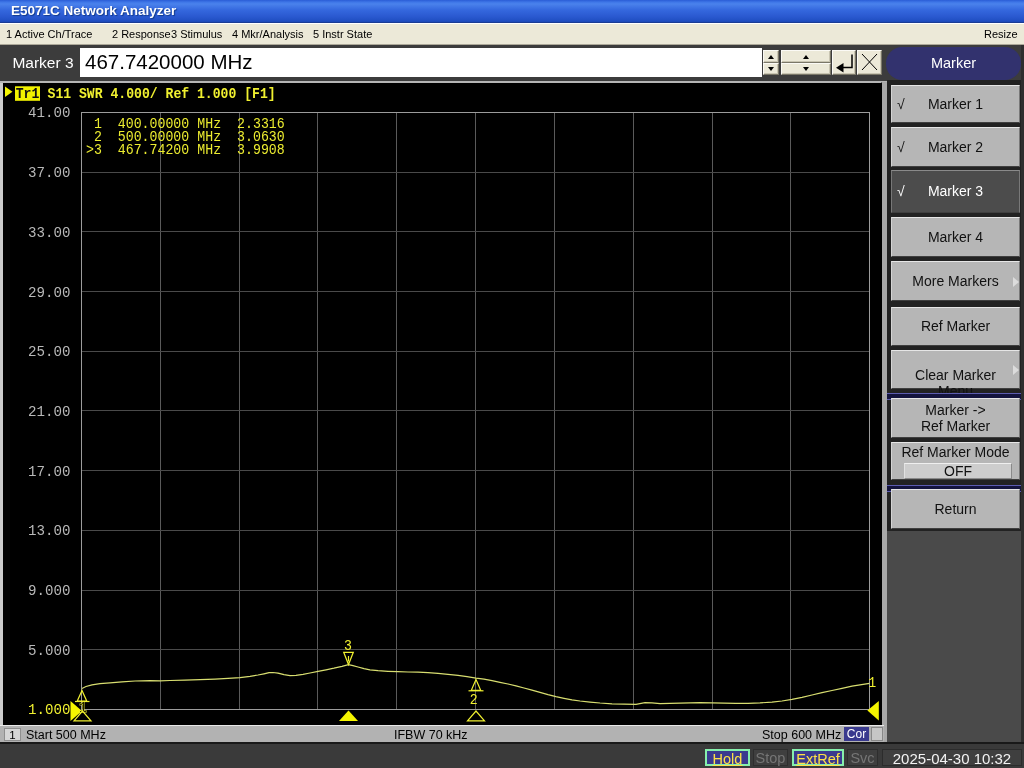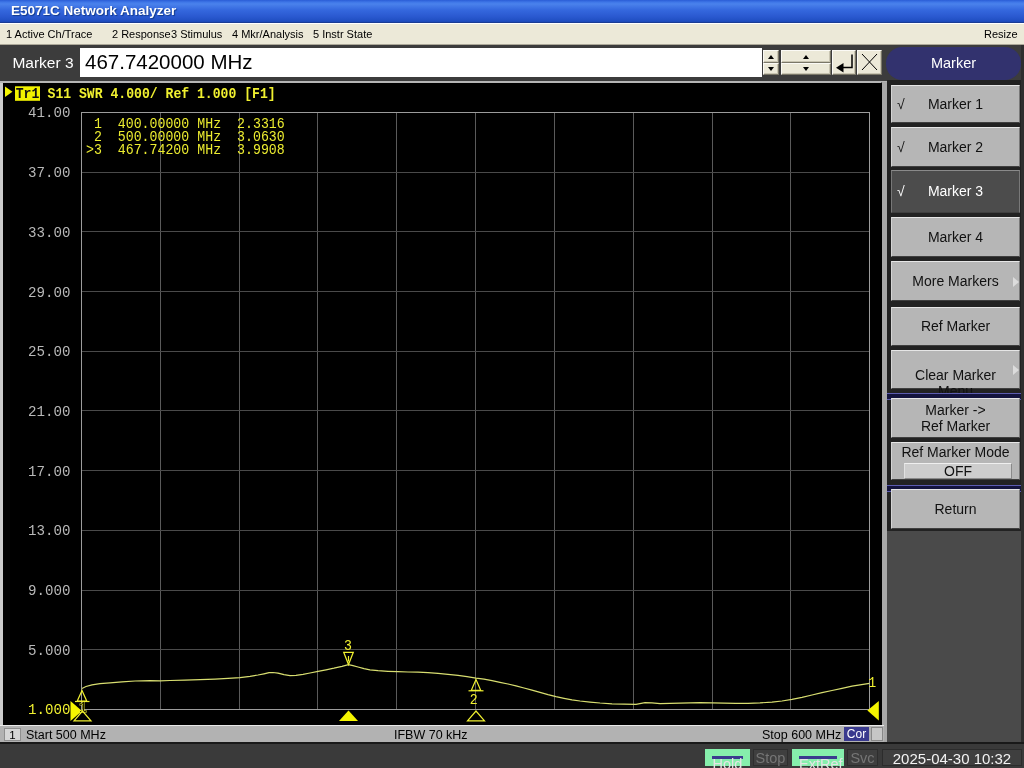--- a/index.html
+++ b/index.html
@@ -45,21 +45,21 @@
     border-top:5px solid transparent;border-bottom:5px solid transparent;
     border-left:6px solid #dcdcdc;}
   .nsep{position:absolute;left:887px;width:134px;height:5px;background:#14143e;
     border-top:1px solid #5c5cb0;border-bottom:1px solid #5c5cb0;box-sizing:content-box;}
   #statusbar{left:0;top:725px;width:884px;height:17px;background:#b2b2b2;
     border-top:1px solid #e8e8e8;box-sizing:border-box;font-size:12.5px;color:#000;}
   #bottombar{left:0;top:742px;width:1024px;height:26px;background:#3a3a3a;
     border-top:2px solid #191919;box-sizing:border-box;}
   .seg{position:absolute;top:5px;height:17px;line-height:17px;text-align:center;
     font-size:14.5px;box-sizing:border-box;}
-  .segon{background:#3a3a8e;color:#e5e5e5;border:7px solid #86efac;}
+  .segon{background:#3a3a8e;color:#fde047;border:2px solid #86efac;text-decoration:underline;}
   .segoff{background:#3f3f3f;color:#757575;border:1px solid #2e2e2e;}
 </style>
 </head>
 <body>
 <div class="abs" id="titlebar">
     <span>E5071C Network Analyzer</span>
   </div>
 <div class="abs" id="menubar">
   <span class="mi" style="left:6px">1 Active Ch/Trace</span>
   <span class="mi" style="left:112px">2 Response</span>

